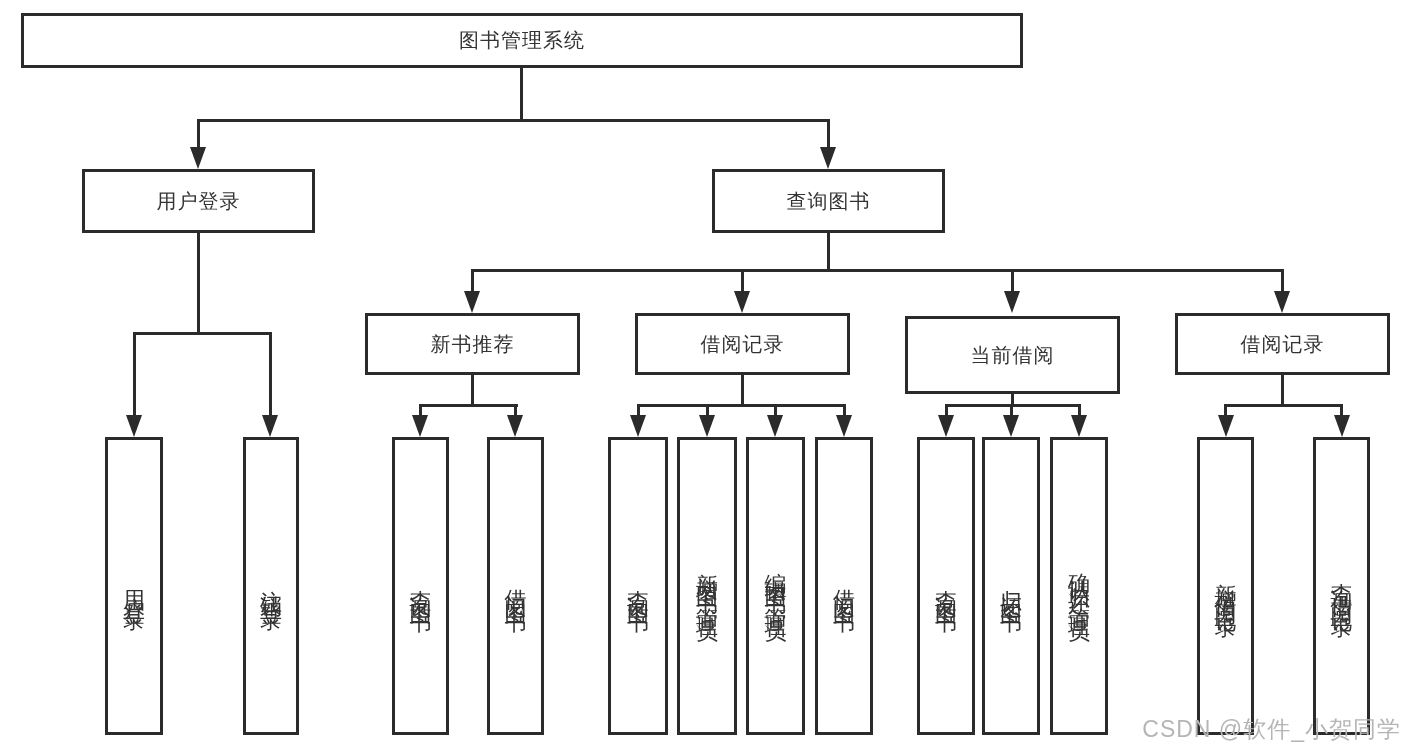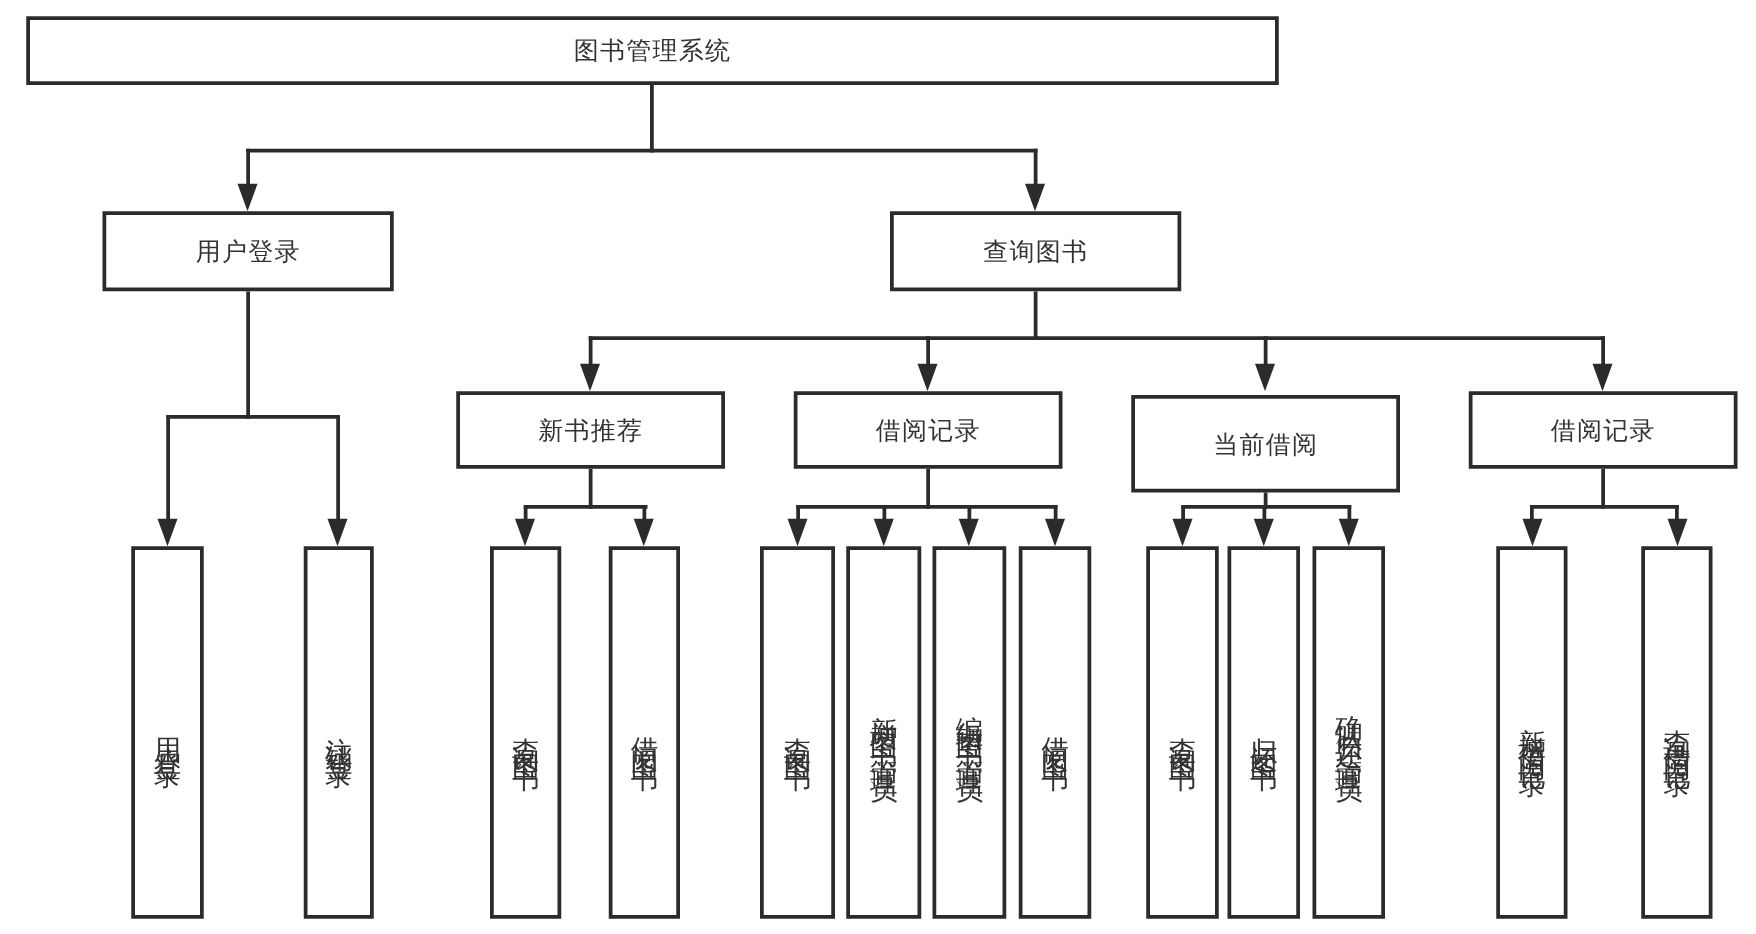--- a/index.html
+++ b/index.html
@@ -173,13 +173,14 @@
   <div class="arrow" style="left:630px;top:415px;"></div>
   <div class="arrow" style="left:699px;top:415px;"></div>
   <div class="arrow" style="left:767px;top:415px;"></div>
   <div class="arrow" style="left:836px;top:415px;"></div>
   <div class="arrow" style="left:938px;top:415px;"></div>
   <div class="arrow" style="left:1003px;top:415px;"></div>
   <div class="arrow" style="left:1071px;top:415px;"></div>
   <div class="arrow" style="left:1218px;top:415px;"></div>
   <div class="arrow" style="left:1334px;top:415px;"></div>
 
+  <div class="watermark">CSDN @软件_小贺同学</div>
 </div>
 
 </body></html>

